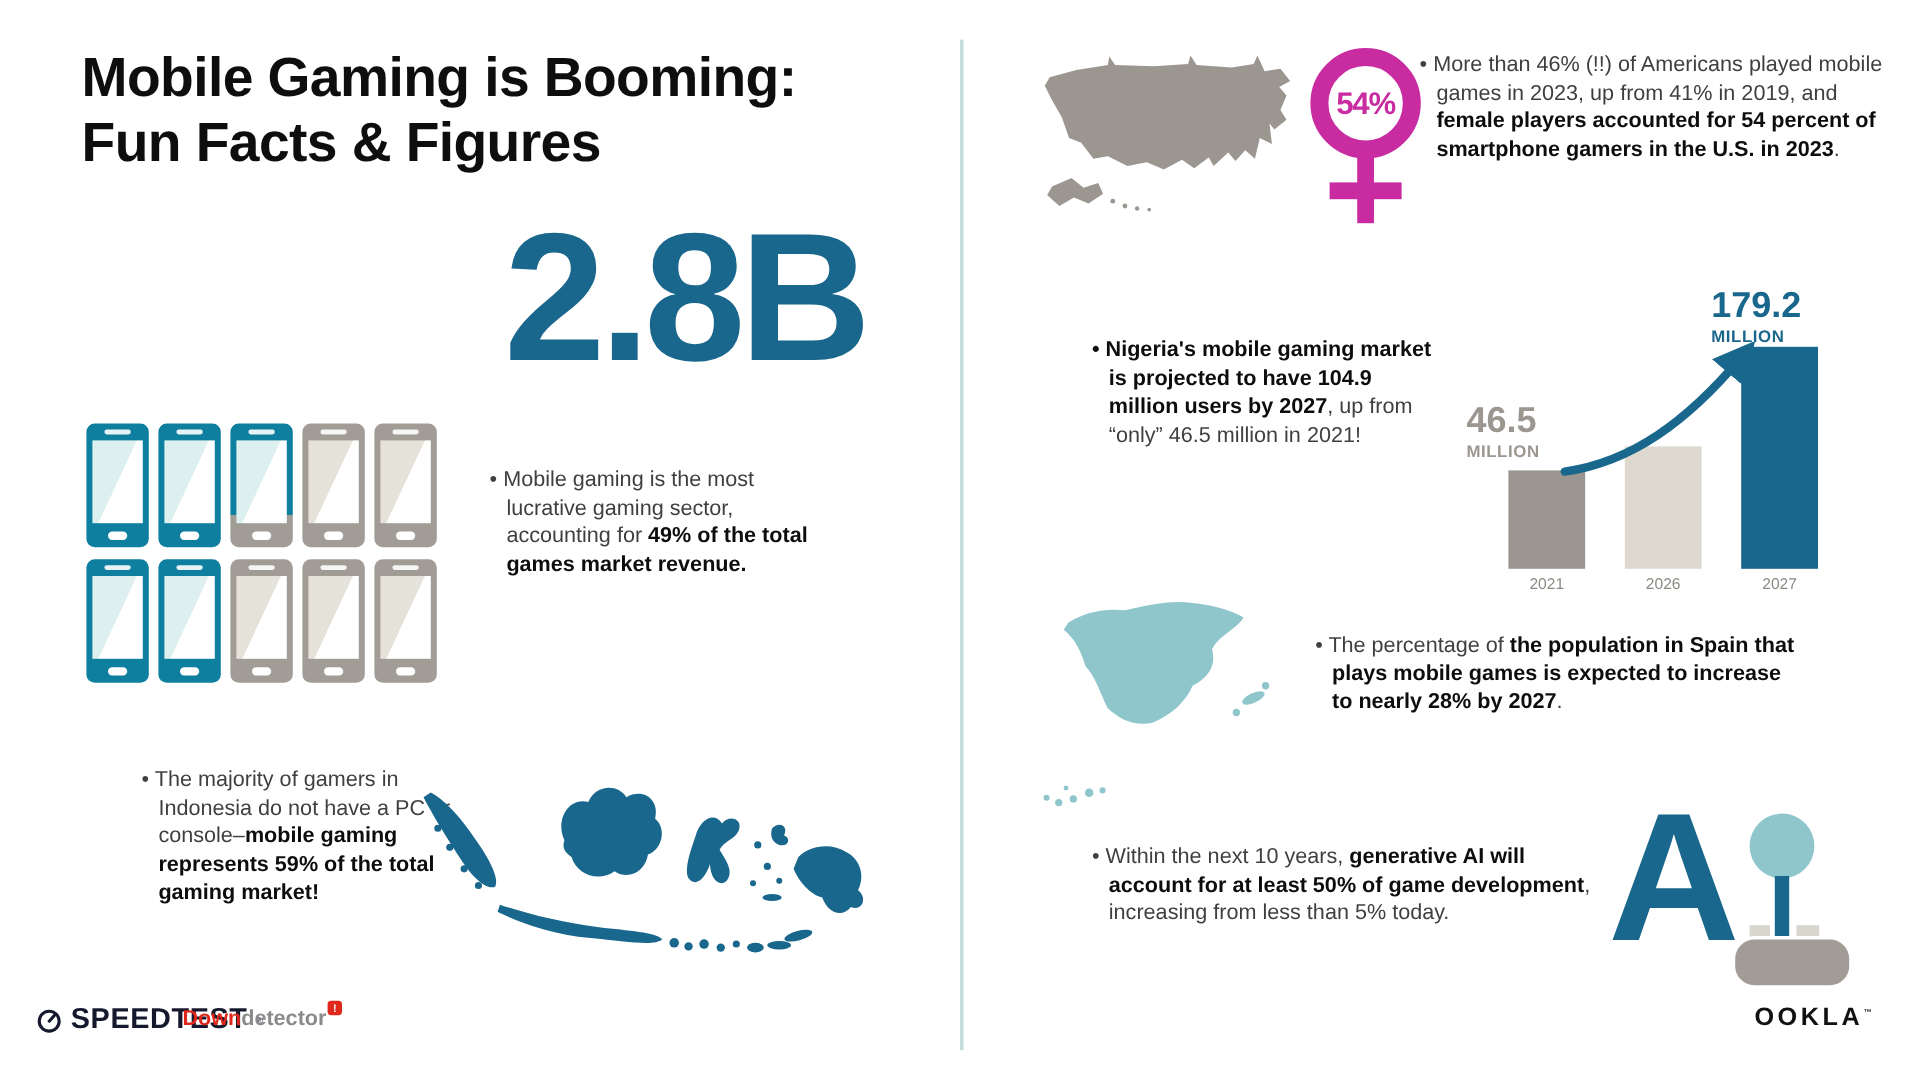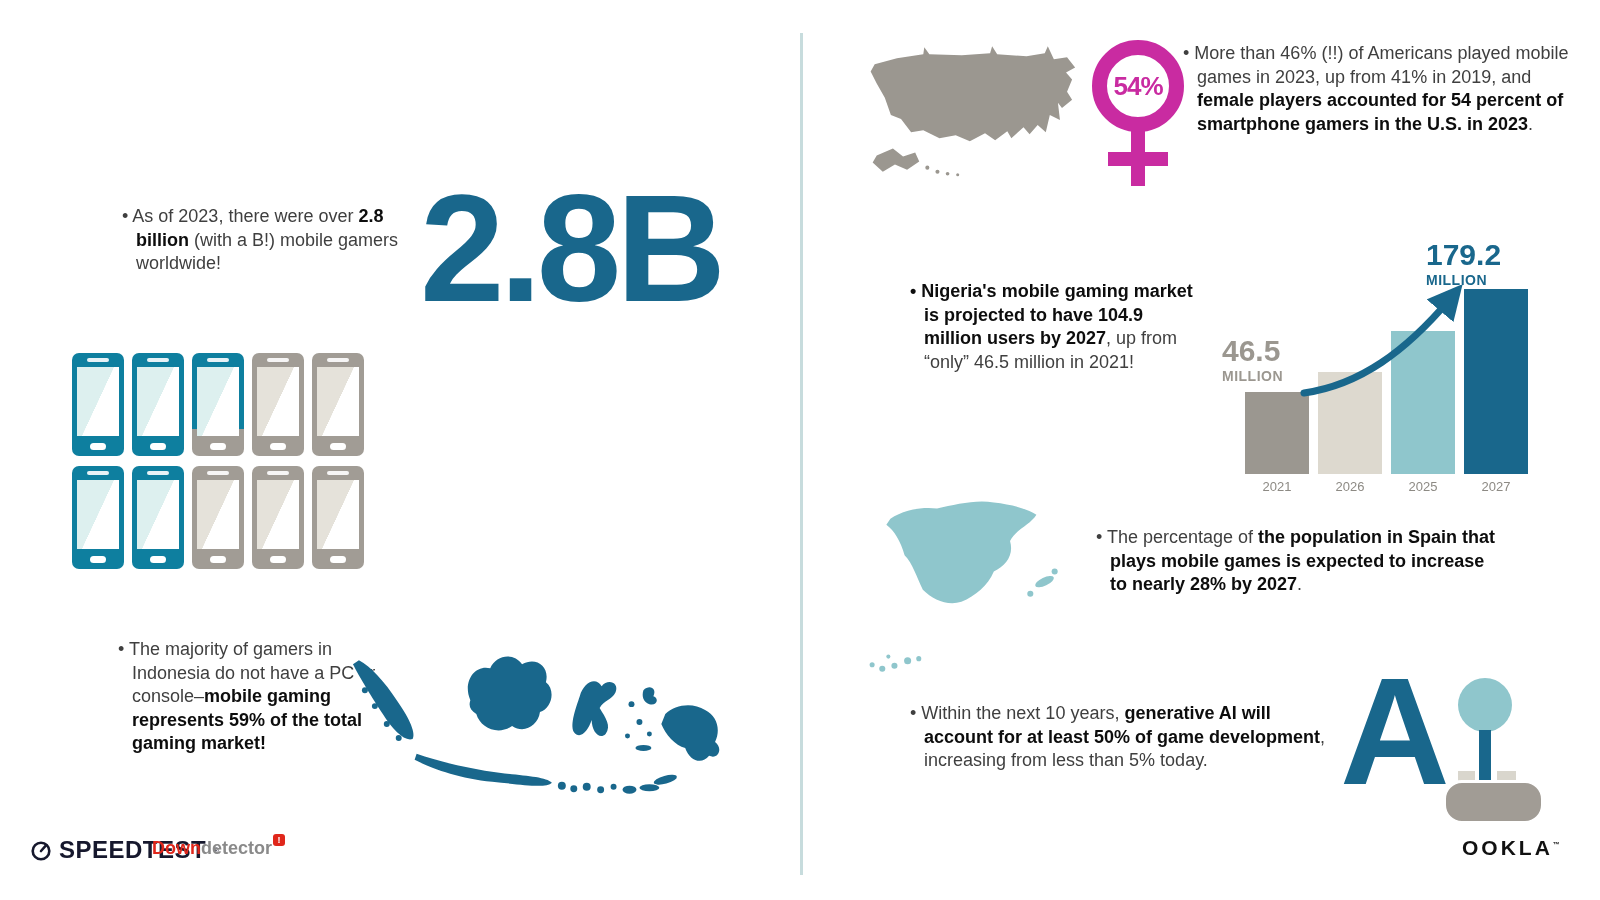--- a/index.html
+++ b/index.html
@@ -80,24 +80,25 @@
               vertical-align:top; margin-left:1px; margin-top:-4px; }
   .ookla { position:absolute; left:1462px; top:836px; font-size:21px; font-weight:600;
            color:#111; letter-spacing:3px; }
   .ookla sup { font-size:7px; }
 </style>
 </head>
 <body>
 
 <div id="stage">
 
-
-  <div class="fact" style="left:122px; top:205px; width:272px;">
-    <span class="lead">As of 2023, there were over </span><span class="b">2.8 billion</span><span> (with a B!) mobile gamers worldwide!</span>
-  </div>
+  <div class="title">
+    <div>Mobile Gaming is Booming:</div>
+    <div>Fun Facts &amp; Figures</div>
+  </div>
+
   <div class="big-stat">2.8B</div>
 
   <div id="phone-grid">
       <div class="phone-row">
         <div class="phone" style="background: rgb(14, 127, 159);">
           <div class="screen" style="background: linear-gradient(115deg, rgb(221, 240, 239) 49.8%, rgb(255, 255, 255) 50.2%);"></div>
           <div class="speaker"></div>
           <div class="home"></div>
         </div>
         <div class="phone" style="background: rgb(14, 127, 159);">
@@ -143,20 +144,23 @@
           <div class="home"></div>
         </div>
         <div class="phone" style="background: rgb(161, 156, 149);">
           <div class="screen" style="background: linear-gradient(115deg, rgb(229, 226, 218) 49.8%, rgb(255, 255, 255) 50.2%);"></div>
           <div class="speaker"></div>
           <div class="home"></div>
         </div>
       </div>
     </div>
 
+  <div class="fact" style="left:408px; top:388px; width:252px;">
+    <span class="lead">Mobile gaming is the most lucrative gaming sector, accounting for </span><span class="b">49% of the total games market revenue.</span><span></span>
+  </div>
 
   <div class="fact" style="left:118px; top:638px; width:258px;">
     <span class="lead">The majority of gamers in Indonesia do not have a PC or console–</span><span class="b">mobile gaming represents 59% of the total gaming market!</span><span></span>
   </div>
 
   <svg id="indonesia-map" class="map" width="378" height="180" viewBox="0 0 380 180">
     <g fill="#19678c">
       <path d="M14,22 C26,28 40,44 52,62 C62,76 72,94 68,101 C60,104 48,92 38,76 C28,61 14,38 8,26 Z"></path>
       <circle cx="20" cy="52" r="3"></circle>
         <circle cx="30" cy="68" r="3"></circle>
@@ -215,24 +219,20 @@
   <div id="chart-bars">
       <div class="bar-col">
         <div class="bar" style="height: 82px; background: rgb(155, 151, 144);"></div>
         <div class="bar-year">2021</div>
       </div>
       <div class="bar-col">
         <div class="bar" style="height: 102px; background: rgb(221, 217, 207);"></div>
         <div class="bar-year">2026</div>
       </div>
       <div class="bar-col">
-        <div class="bar" style="height: 143px; background: rgb(143, 198, 204);"></div>
-        <div class="bar-year">2025</div>
-      </div>
-      <div class="bar-col">
         <div class="bar" style="height: 185px; background: rgb(25, 103, 140);"></div>
         <div class="bar-year">2027</div>
       </div>
     </div>
   <div class="chart-label" id="label-start">
     <span class="val">46.5</span>
     <span class="unit">MILLION</span>
   </div>
   <div class="chart-label" id="label-end">
     <span class="val">179.2</span>

